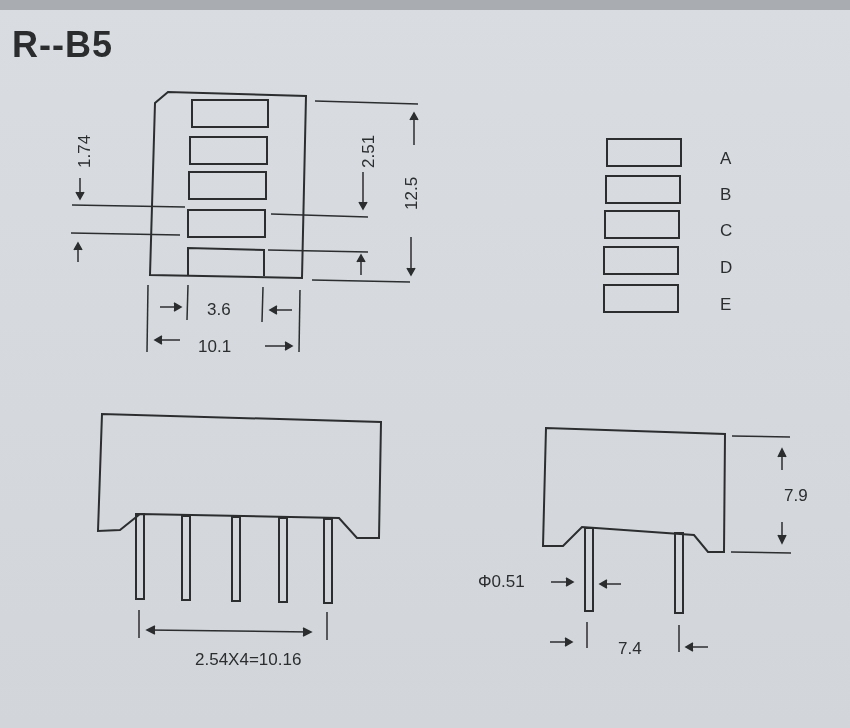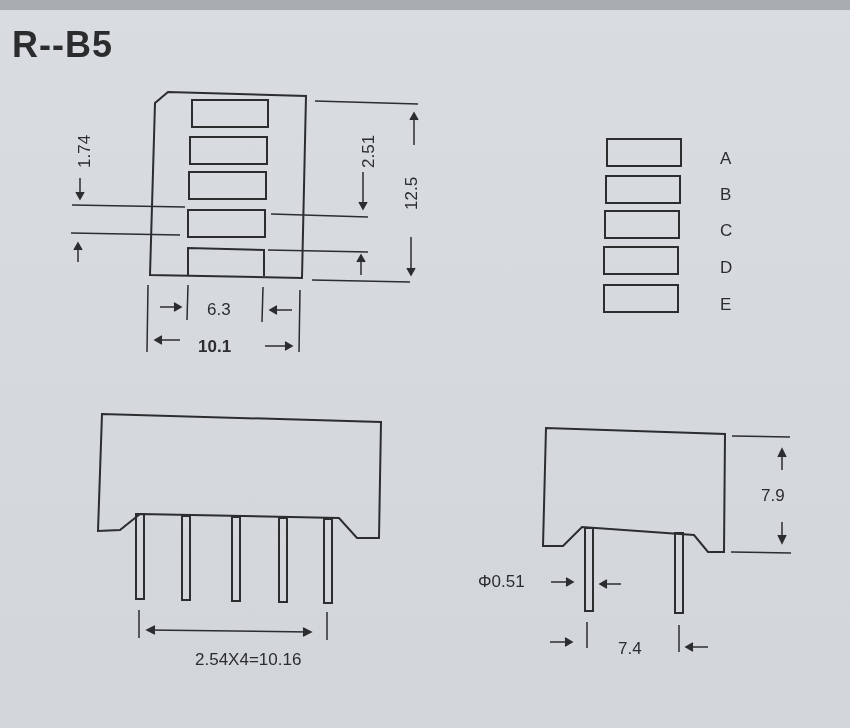--- a/index.html
+++ b/index.html
@@ -110,26 +110,26 @@
     <line x1="686" y1="647" x2="708" y2="647"></line>
       <path d="M693,643 L686,647 L693,651" fill="#2b2d2f"></path>
   </g>
 </svg>
 
 <div class="title">R--B5</div>
 
 <div class="lbl rot" style="left:75px;top:168px;">1.74</div>
 <div class="lbl rot" style="left:359px;top:168px;">2.51</div>
 <div class="lbl rot" style="left:402px;top:210px;">12.5</div>
-<div class="lbl" style="left:207px;top:300px;">6.3</div>
-<div class="lbl" style="left:198px;top:337px;font-weight:bold;">10.1</div>
+<div class="lbl" style="left:207px;top:300px;">3.6</div>
+<div class="lbl" style="left:198px;top:337px;">10.1</div>
 
 <div class="lbl" style="left:720px;top:149px;">A</div>
 <div class="lbl" style="left:720px;top:185px;">B</div>
 <div class="lbl" style="left:720px;top:221px;">C</div>
 <div class="lbl" style="left:720px;top:258px;">D</div>
 <div class="lbl" style="left:720px;top:295px;">E</div>
 
 <div class="lbl" style="left:151px;top:650px;margin-left:44px;">2.54X4=10.16</div>
 
-<div class="lbl" style="left:761px;top:486px;">7.9</div>
+<div class="lbl" style="left:784px;top:486px;">7.9</div>
 <div class="lbl" style="left:478px;top:572px;">Φ0.51</div>
 <div class="lbl" style="left:618px;top:639px;">7.4</div>
 
 </body></html>

